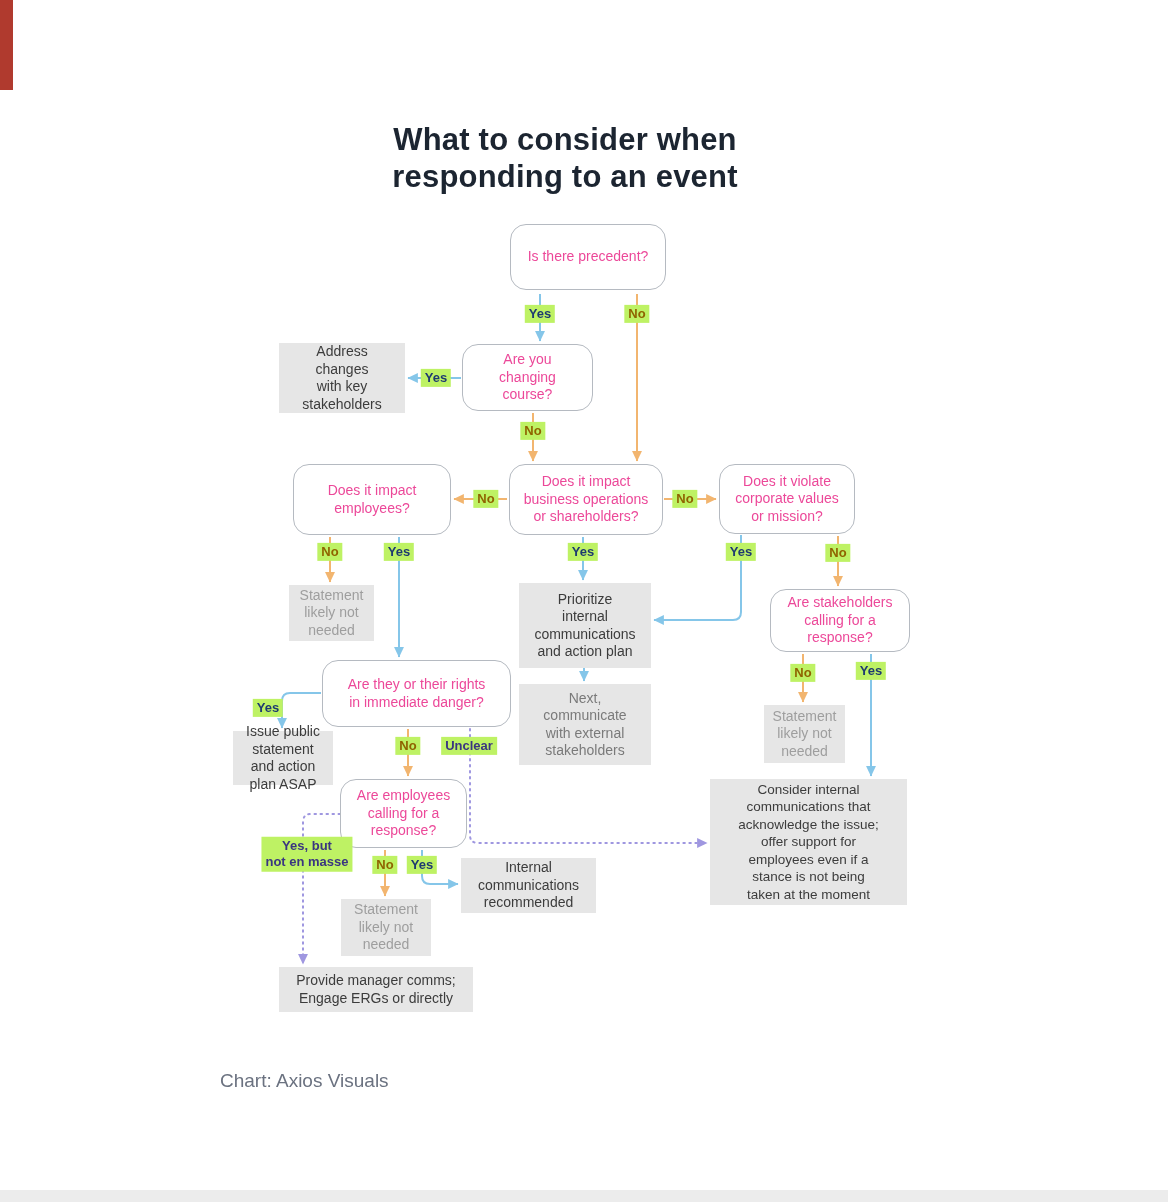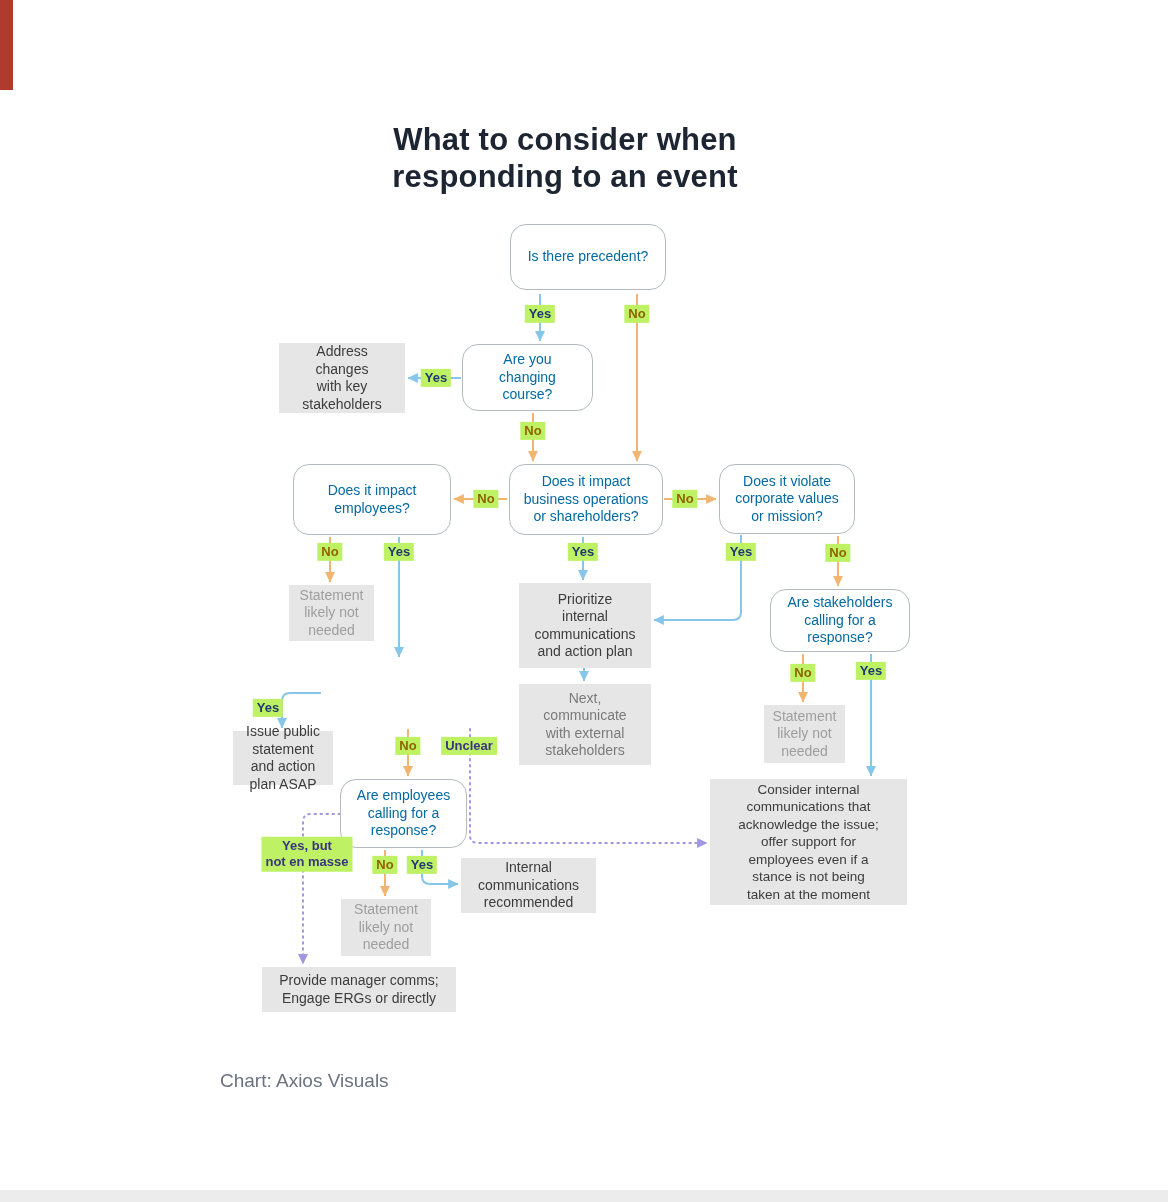--- a/index.html
+++ b/index.html
@@ -12,21 +12,21 @@
     text-align:center; font-size:31px; font-weight:700; color:#1c2531;
     white-space:pre-line; line-height:1.2; letter-spacing:0.2px;
   }
 
   .node {
     position:absolute; display:flex; align-items:center; justify-content:center;
     text-align:center; font-size:14px; line-height:1.25; white-space:pre-line;
     padding:2px 4px;
   }
   .decision {
-    background:#ffffff; border:1.6px solid #b5bac1; border-radius:16px; color:#0369a1;text-align:center;
+    background:#ffffff; border:1.6px solid #b5bac1; border-radius:16px; color:#ec4899;text-align:center;
   }
   .outcome { background:#e6e6e6; color:#3c3c3c; }
   .outcome.muted { color:#9e9e9e; }
   .outcome.mid { color:#7a7a7a; }
   .outcome.small { font-size:13.5px; line-height:1.3; }
 
   .edge-label {
     position:absolute; transform:translate(-50%,-50%);
     font-size:13px; font-weight:700; background:#bef264; padding:1px 4px;
     white-space:pre-line; text-align:center; line-height:1.25;
@@ -97,20 +97,22 @@
 business operations
 or shareholders?</div>
   <div class="node decision" style="left:293px;top:464px;width:158px;height:71px;">Does it impact
 employees?</div>
   <div class="node decision" style="left:719px;top:464px;width:136px;height:70px;">Does it violate
 corporate values
 or mission?</div>
   <div class="node decision" style="left:770px;top:589px;width:140px;height:63px;">Are stakeholders
 calling for a
 response?</div>
+  <div class="node decision" style="left:322px;top:660px;width:189px;height:67px;">Are they or their rights
+in immediate danger?</div>
   <div class="node decision" style="left:340px;top:779px;width:127px;height:69px;">Are employees
 calling for a
 response?</div>
 
   <div class="node outcome" style="left:279px;top:343px;width:126px;height:70px;">Address
 changes
 with key
 stakeholders</div>
   <div class="node outcome muted" style="left:289px;top:585px;width:85px;height:56px;">Statement
 likely not
@@ -136,21 +138,21 @@
   <div class="node outcome" style="left:461px;top:858px;width:135px;height:55px;">Internal
 communications
 recommended</div>
   <div class="node outcome small" style="left:710px;top:779px;width:197px;height:126px;">Consider internal
 communications that
 acknowledge the issue;
 offer support for
 employees even if a
 stance is not being
 taken at the moment</div>
-  <div class="node outcome" style="left:262px;top:967px;width:194px;height:45px;">Provide manager comms;
+  <div class="node outcome" style="left:279px;top:967px;width:194px;height:45px;">Provide manager comms;
 Engage ERGs or directly</div>
 
   <span class="edge-label yes" style="left:540px;top:314px;">Yes</span>
   <span class="edge-label no" style="left:637px;top:314px;">No</span>
   <span class="edge-label yes" style="left:436px;top:378px;">Yes</span>
   <span class="edge-label no" style="left:533px;top:431px;">No</span>
   <span class="edge-label no" style="left:486px;top:499px;">No</span>
   <span class="edge-label no" style="left:685px;top:499px;">No</span>
   <span class="edge-label yes" style="left:583px;top:552px;">Yes</span>
   <span class="edge-label no" style="left:330px;top:552px;">No</span>

